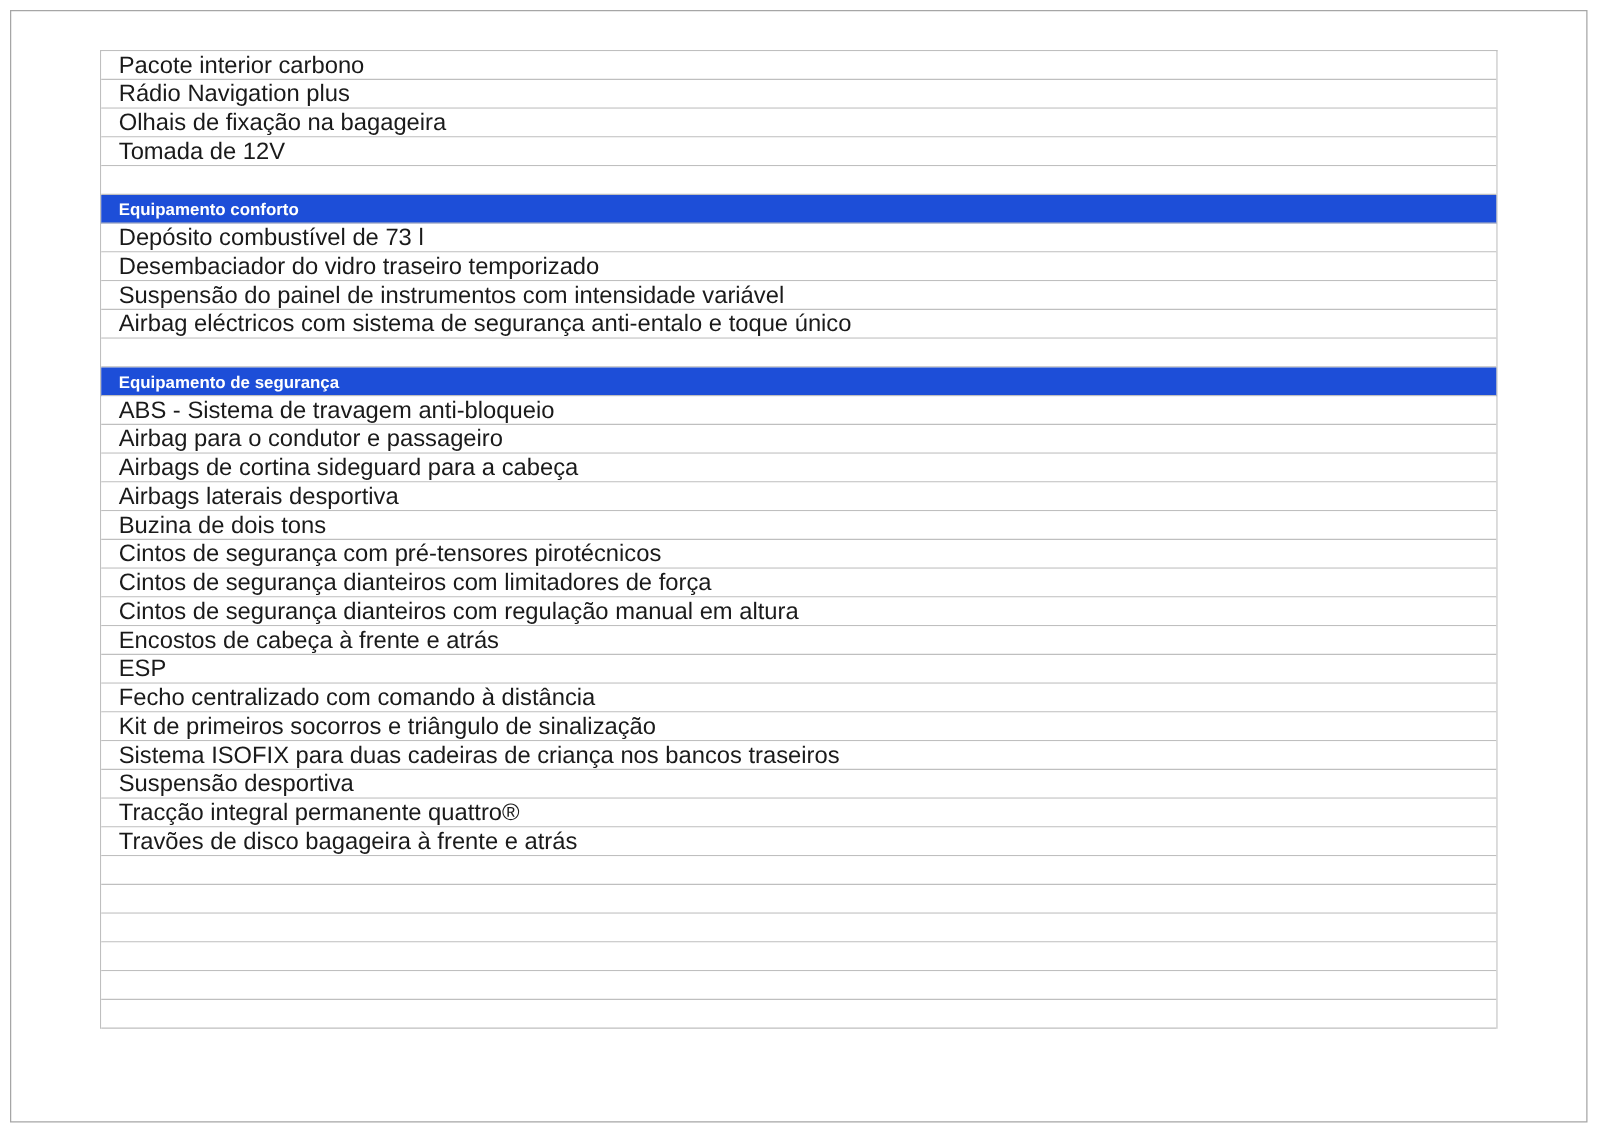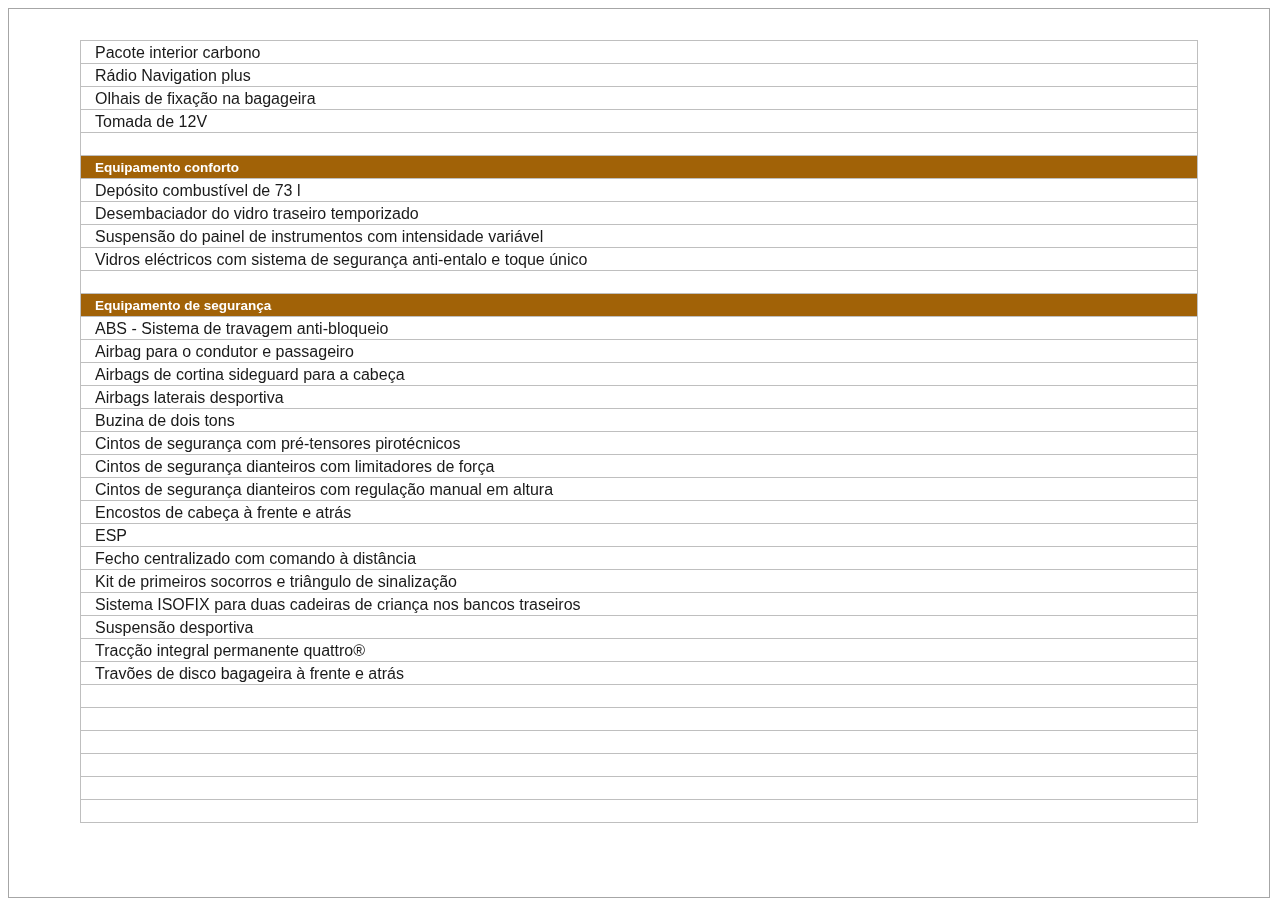--- a/index.html
+++ b/index.html
@@ -38,37 +38,37 @@
     border-right: 1px solid #bfbfbf;
     border-top: 1px solid #bfbfbf;
   }
 
   .row {
     height: 23px;
     line-height: 23px;
     box-sizing: border-box;
     border-bottom: 1px solid #bfbfbf;
     padding: 0 0 0 14px;
-    font-size: 16px;
+    font-size: 19px;
     color: #1a1a1a;
     white-space: nowrap;
     overflow: hidden;
   }
 
   .row.item {
     background: #ffffff;
   }
 
   .row.spacer {
     background: #ffffff;
     border-bottom: 1px solid #bfbfbf;
   }
 
   .row.header {
-    background: #a16207;
+    background: #1d4ed8;
     color: #ffffff;
     font-weight: bold;
     font-size: 13.5px;
     border-bottom: 1px solid #bfbfbf;
   }
 
   .row.blank {
     background: #ffffff;
   }
 </style>
@@ -80,21 +80,21 @@
 <div class="sheet" id="sheet">
     <div class="row item">Pacote interior carbono</div>
     <div class="row item">Rádio Navigation plus</div>
     <div class="row item">Olhais de fixação na bagageira</div>
     <div class="row item">Tomada de 12V</div>
     <div class="row spacer"></div>
     <div class="row header">Equipamento conforto</div>
     <div class="row item">Depósito combustível de 73 l</div>
     <div class="row item">Desembaciador do vidro traseiro temporizado</div>
     <div class="row item">Suspensão do painel de instrumentos com intensidade variável</div>
-    <div class="row item">Vidros eléctricos com sistema de segurança anti-entalo e toque único</div>
+    <div class="row item">Airbag eléctricos com sistema de segurança anti-entalo e toque único</div>
     <div class="row spacer"></div>
     <div class="row header">Equipamento de segurança</div>
     <div class="row item">ABS - Sistema de travagem anti-bloqueio</div>
     <div class="row item">Airbag para o condutor e passageiro</div>
     <div class="row item">Airbags de cortina sideguard para a cabeça</div>
     <div class="row item">Airbags laterais desportiva</div>
     <div class="row item">Buzina de dois tons</div>
     <div class="row item">Cintos de segurança com pré-tensores pirotécnicos</div>
     <div class="row item">Cintos de segurança dianteiros com limitadores de força</div>
     <div class="row item">Cintos de segurança dianteiros com regulação manual em altura</div>

